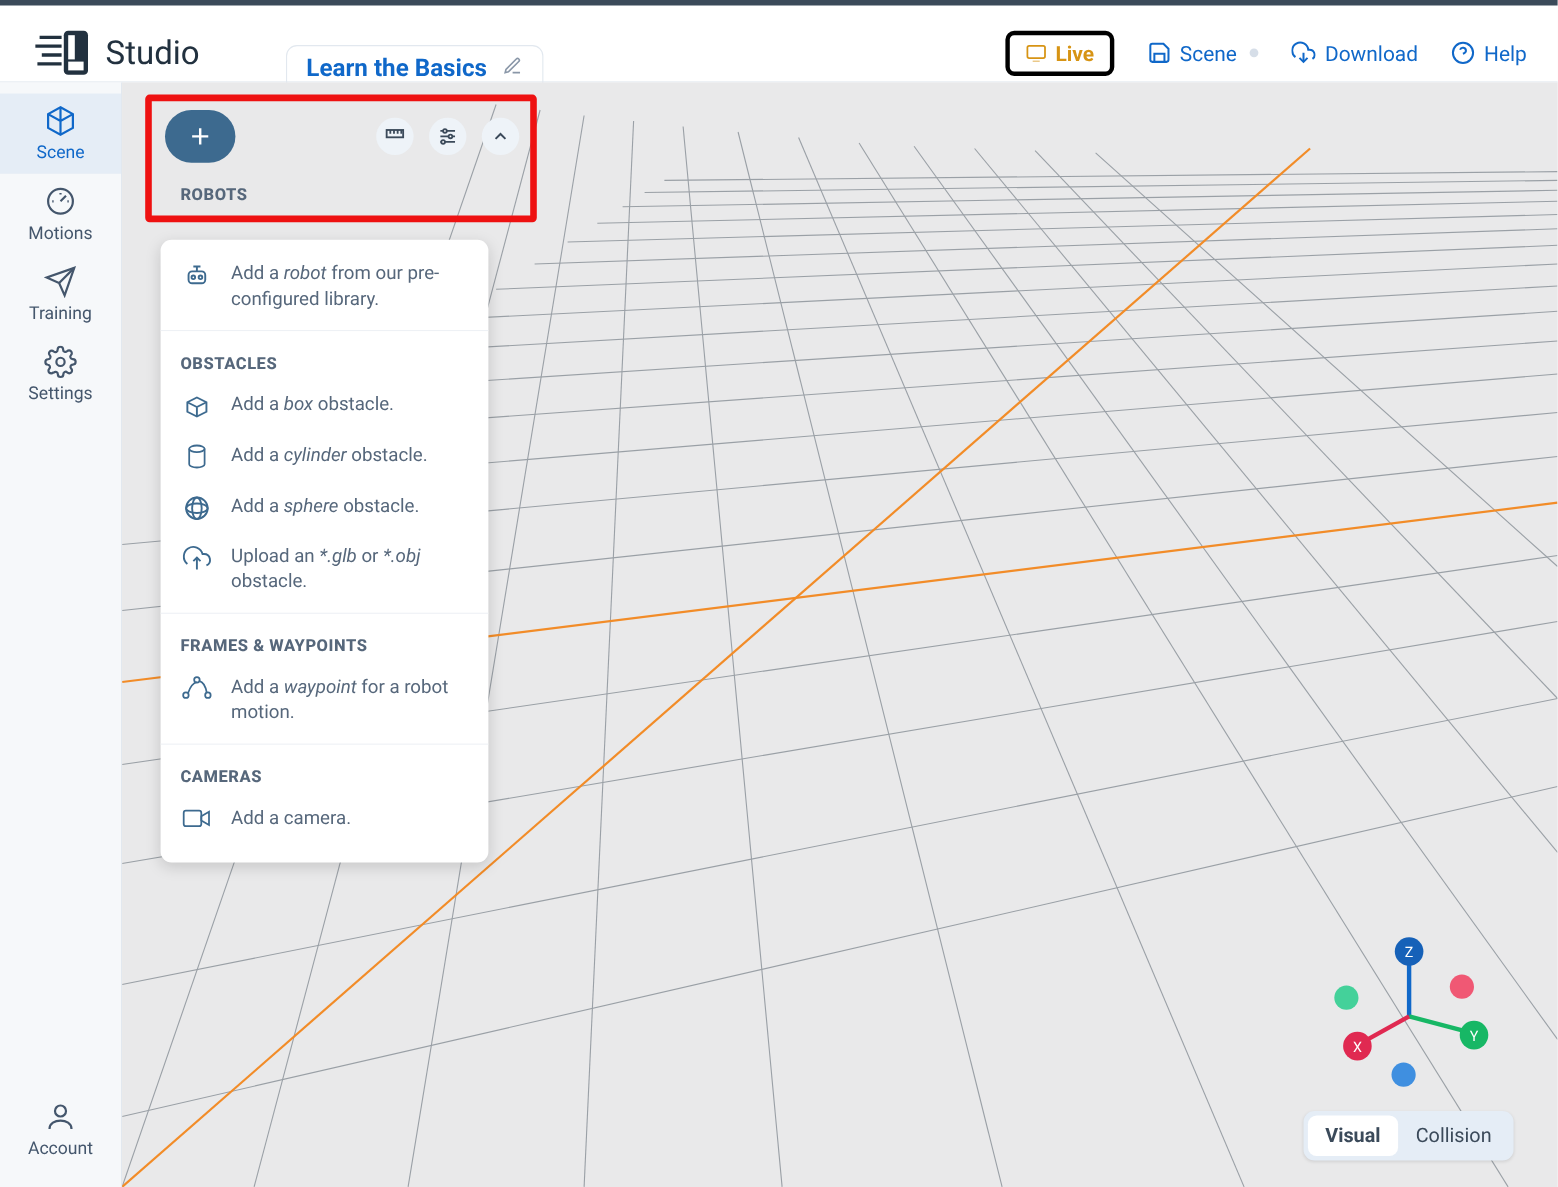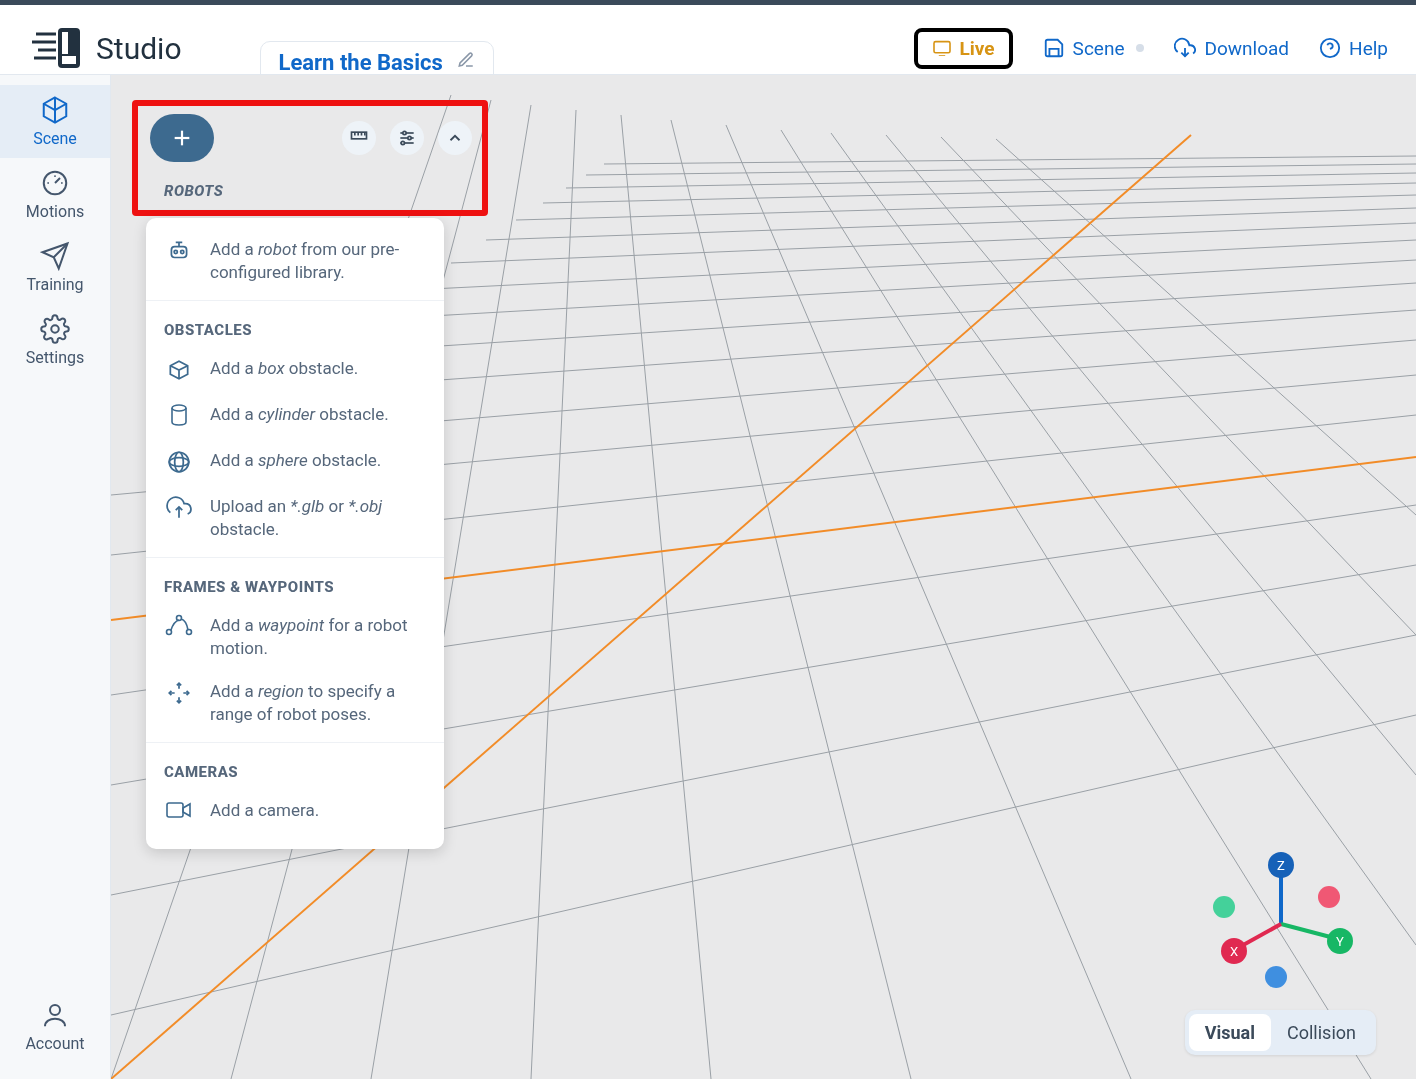--- a/index.html
+++ b/index.html
@@ -23,21 +23,21 @@
   .rail-item{width:100%; display:flex; flex-direction:column; align-items:center; gap:4px; padding:10px 0; color:#44566c; font-size:16px;}
   .rail-item.active{background:#e5edf6; color:#1068c9;}
   .rail-item svg{width:30px;height:30px;}
   .rail-bottom{margin-top:auto; margin-bottom:16px;align-items:center;}
 
   
   .viewport{position:absolute;top:75px;left:111px;right:0;bottom:0;background:#e9e9ea;overflow:hidden;}
   .viewport svg.grid{width:100%;height:100%;}
 
   
-  .panel-anchor{position:absolute; top:100px; left:132px; width:356px; border:6px solid #e11; border-radius:4px; padding:6px 0 2px 0;font-style:italic;}
+  .panel-anchor{position:absolute; top:86px; left:132px; width:356px; border:6px solid #e11; border-radius:4px; padding:6px 0 2px 0;}
   .panel-head{display:flex;align-items:center;gap:14px;padding:2px 10px 8px 12px;}
   .add-btn{width:64px;height:48px;background:#3d6a8f;border-radius:24px;display:flex;align-items:center;justify-content:center;color:#fff;}
   .head-icons{margin-left:auto;display:flex;gap:14px;}
   .head-ic{width:34px;height:34px;border-radius:50%;background:#eef3f8;display:flex;align-items:center;justify-content:center;color:#3b4a5a;}
   .panel-card{position:absolute; top:152px; left:146px; width:298px; background:#fff; border-radius:10px; box-shadow:0 4px 14px rgba(0,0,0,0.15); padding:10px 0 18px 0;}
   .sect-title{font-size:15px;font-weight:800;color:#56677b;letter-spacing:0.5px;padding:14px 18px 8px 18px;}
   .sect-title.first{padding-top:12px;}
   .row{display:flex;gap:16px;align-items:flex-start;padding:10px 18px;}
   .row .ic{width:30px;display:flex;justify-content:center;color:#3d6a8f;flex:none;}
   .row .txt{color:#56677b;font-size:17px;line-height:1.35;}
@@ -317,32 +317,20 @@
     <div class="ic">
         <svg width="28" height="22" viewBox="0 0 28 22" fill="none" stroke="currentColor" stroke-width="1.6">
           <circle cx="4" cy="18" r="2.5"></circle>
           <circle cx="14" cy="4" r="2.5"></circle>
           <circle cx="24" cy="18" r="2.5"></circle>
           <path d="M6 16c2-6 4-9 8-10M16 5c4 1 6 5 7 11"></path>
         </svg>
       </div>
     <div class="txt">Add a <em>waypoint</em> for a robot motion.</div>
   </div>
-  <div class="row">
-    <div class="ic">
-        <svg width="26" height="26" viewBox="0 0 24 24" fill="none" stroke="currentColor" stroke-width="1.6">
-          <path d="M12 3v5M12 16v5M3 12h5M16 12h5"></path>
-          <polyline points="10 5 12 3 14 5"></polyline>
-          <polyline points="10 19 12 21 14 19"></polyline>
-          <polyline points="5 10 3 12 5 14"></polyline>
-          <polyline points="19 10 21 12 19 14"></polyline>
-        </svg>
-      </div>
-    <div class="txt">Add a <em>region</em> to specify a range of robot poses.</div>
-  </div>
   <div class="divider"></div>
 
   <div class="sect-title">CAMERAS</div>
   <div class="row">
     <div class="ic">
         <svg width="28" height="22" viewBox="0 0 28 22" fill="none" stroke="currentColor" stroke-width="1.6">
           <rect x="2" y="4" width="16" height="14" rx="2"></rect>
           <path d="M18 9l7-4v12l-7-4z"></path>
         </svg>
       </div>

